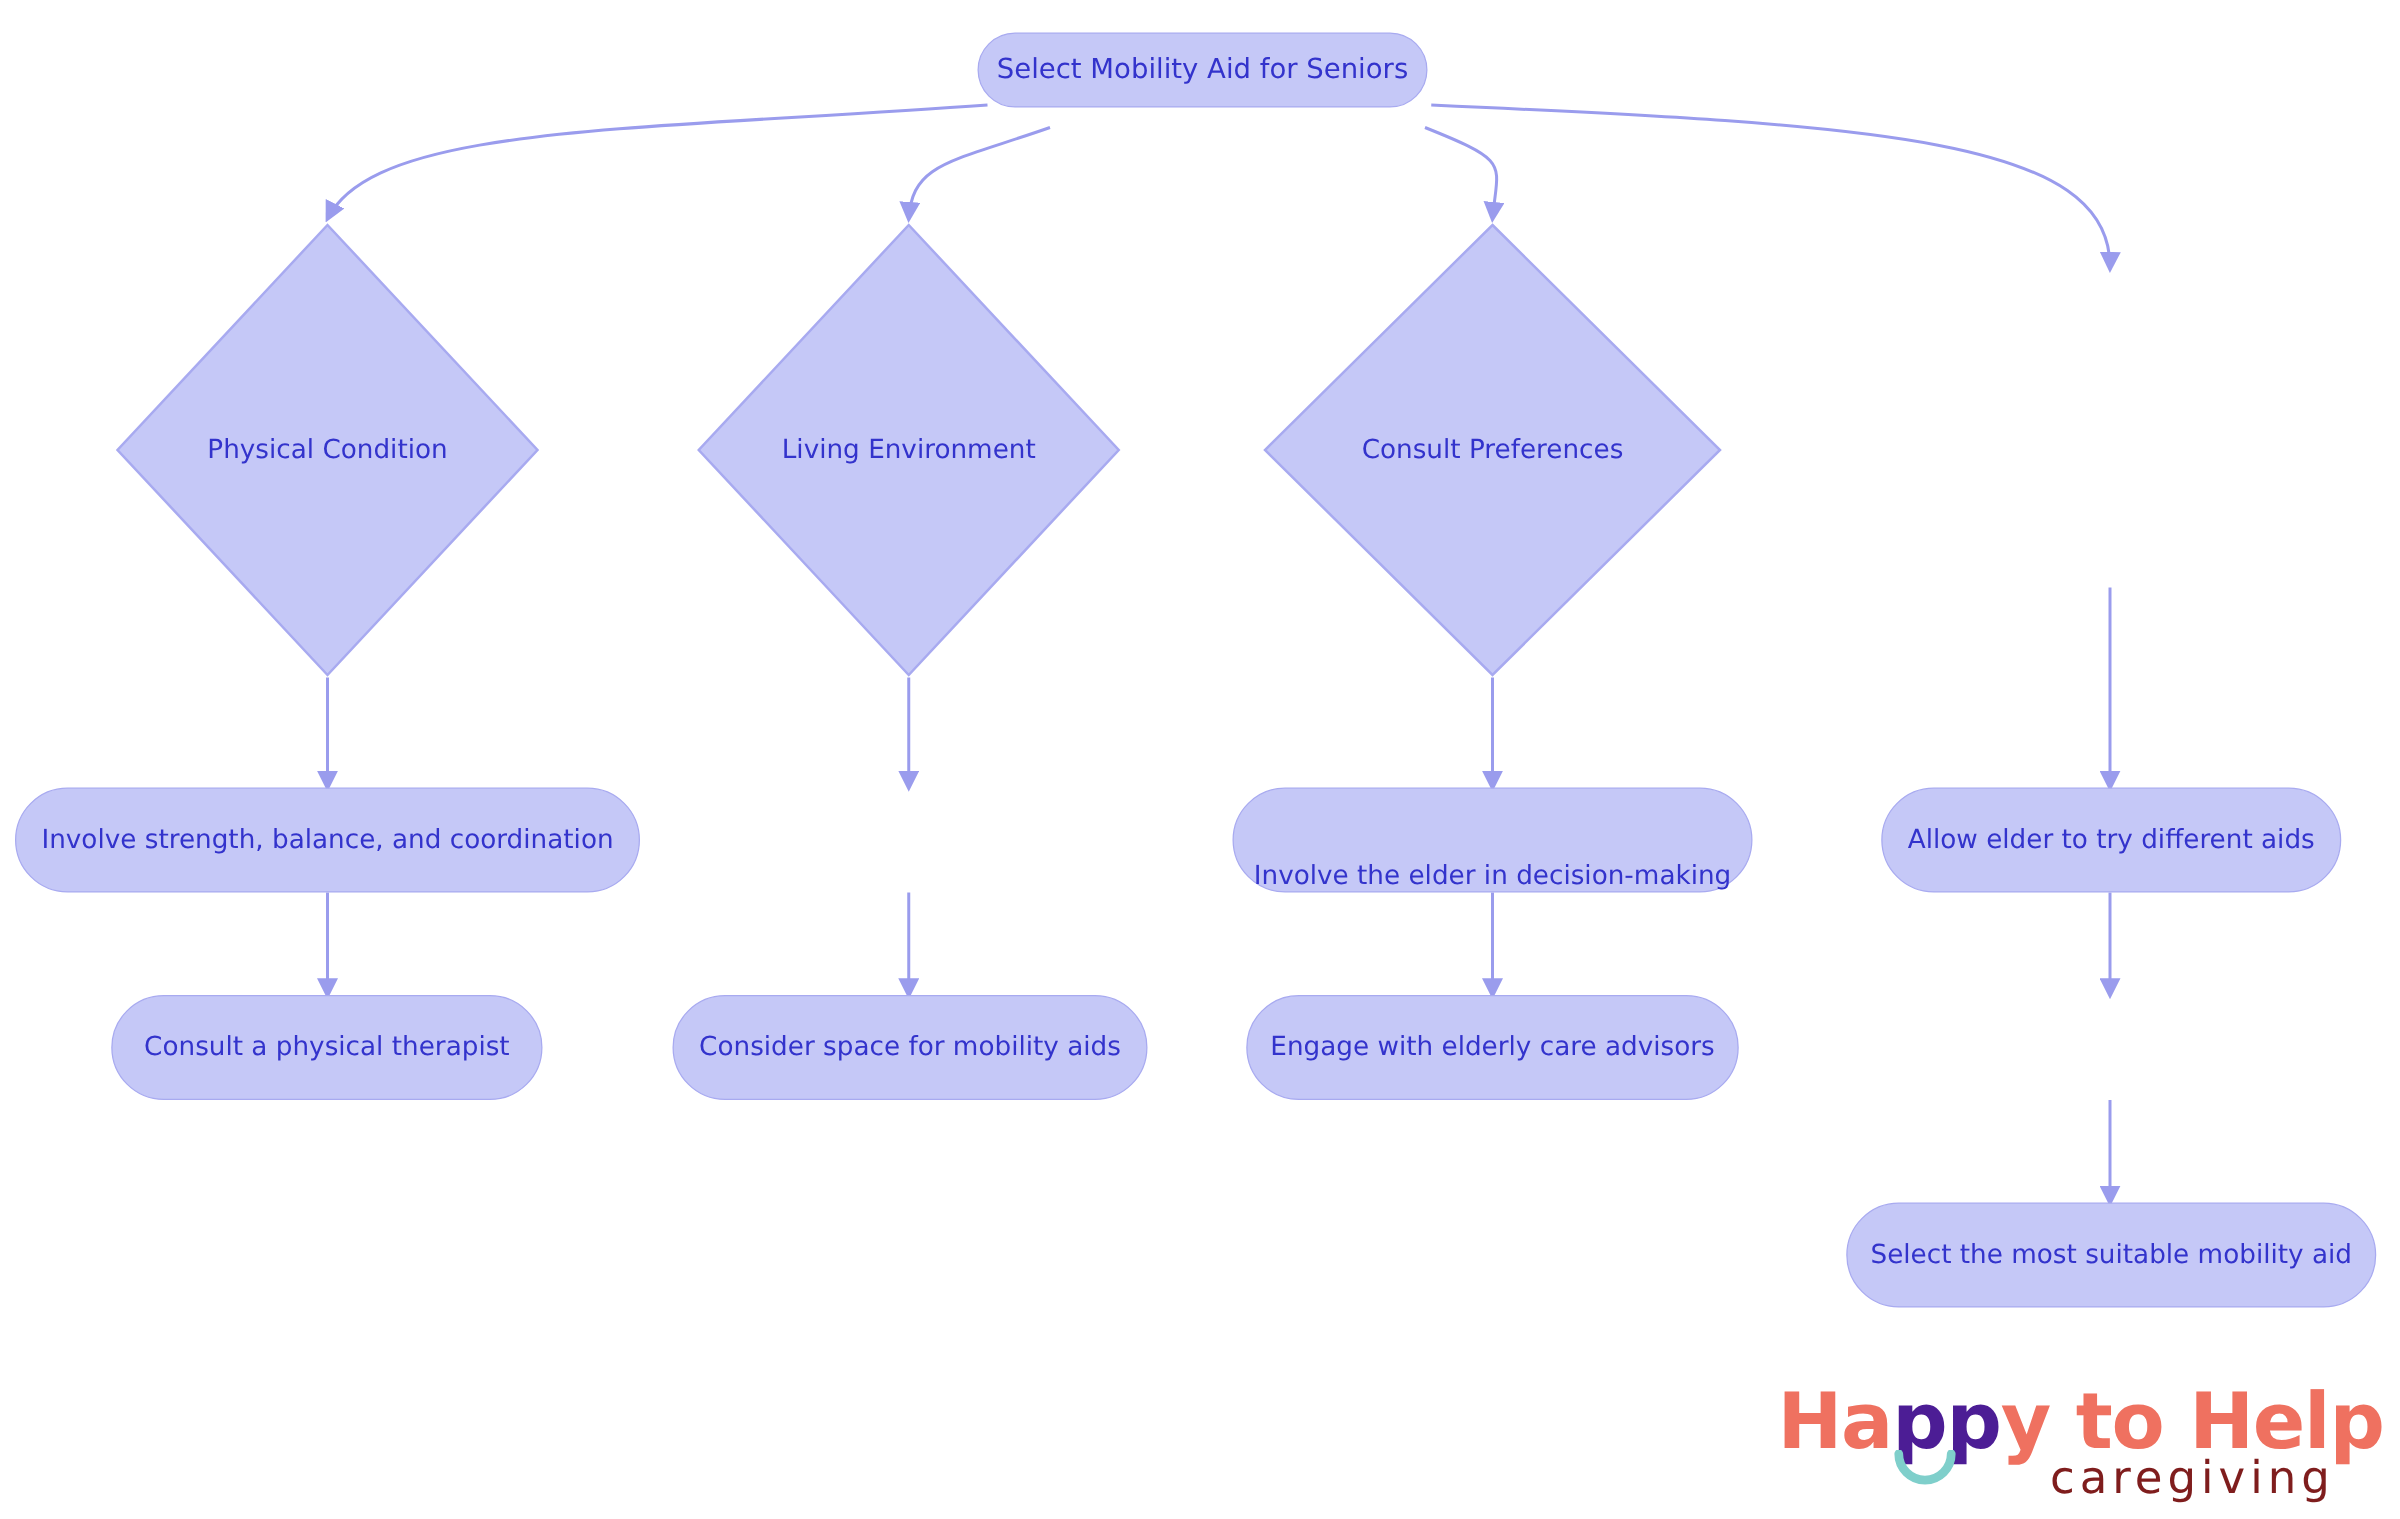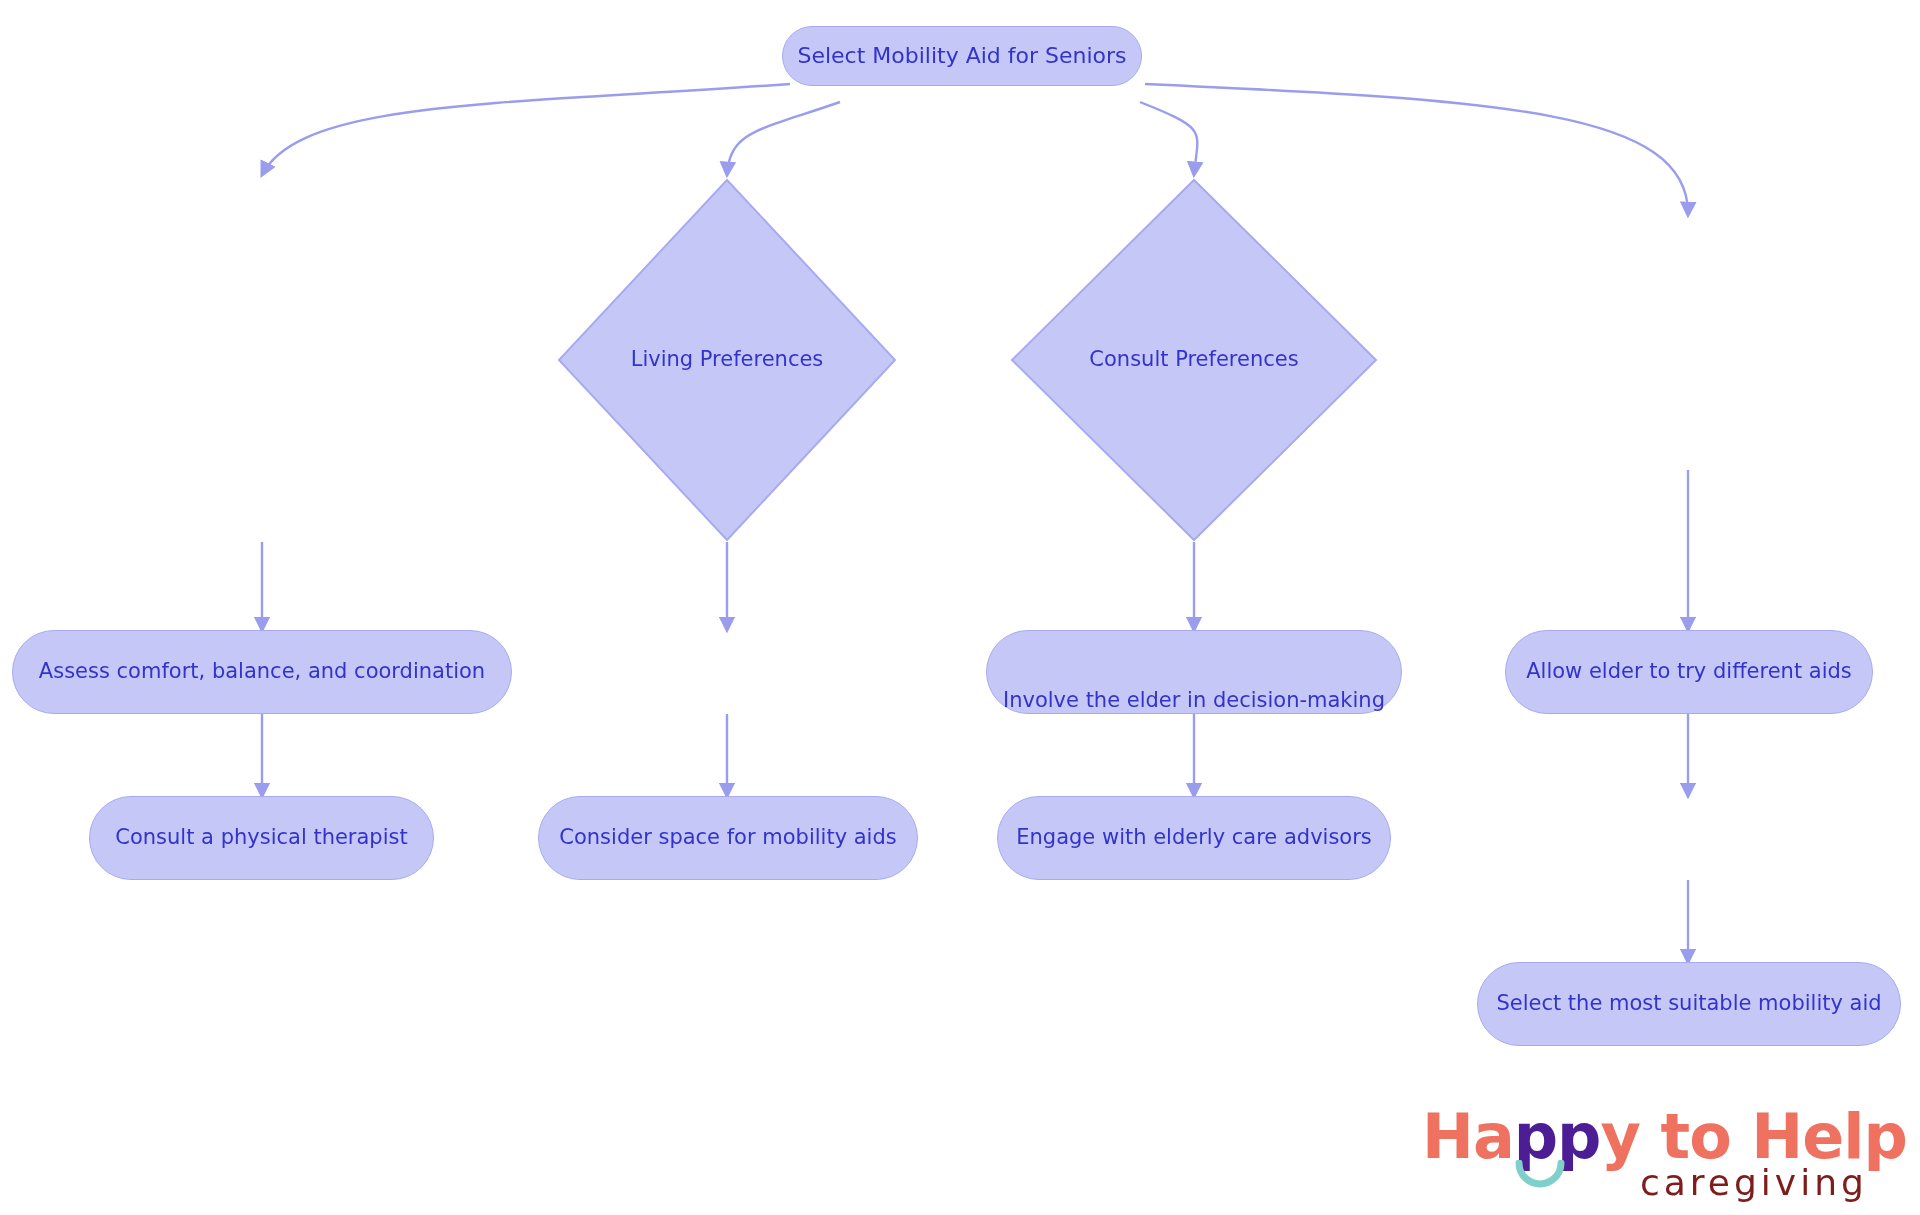--- a/index.html
+++ b/index.html
@@ -130,38 +130,44 @@
       <path d="M 1688 714 L 1688 796"></path>
 
       <path d="M 1688 880 L 1688 962"></path>
     </g>
   </svg>
 
   <div class="node pill root" style="left:782px; top:26px; width:360px; height:60px;">
     <span>Select Mobility Aid for Seniors</span>
   </div>
 
+  <div class="node diamond-wrap" style="left:92px; top:178px; width:340px; height:364px;">
+    <svg class="diamond-shape" viewBox="0 0 340 364" preserveAspectRatio="none">
+      <polygon points="170,2 338,182 170,362 2,182" fill="#c5c8f7" stroke="#a8aaf0" stroke-width="2"></polygon>
+    </svg>
+    <span class="diamond-label">Physical Condition</span>
+  </div>
 
   <div class="node diamond-wrap" style="left:557px; top:178px; width:340px; height:364px;">
     <svg class="diamond-shape" viewBox="0 0 340 364" preserveAspectRatio="none">
       <polygon points="170,2 338,182 170,362 2,182" fill="#c5c8f7" stroke="#a8aaf0" stroke-width="2"></polygon>
     </svg>
-    <span class="diamond-label">Living Preferences</span>
+    <span class="diamond-label">Living Environment</span>
   </div>
 
   <div class="node diamond-wrap" style="left:1010px; top:178px; width:368px; height:364px;">
     <svg class="diamond-shape" viewBox="0 0 368 364" preserveAspectRatio="none">
       <polygon points="184,2 366,182 184,362 2,182" fill="#c5c8f7" stroke="#a8aaf0" stroke-width="2"></polygon>
     </svg>
     <span class="diamond-label">Consult Preferences</span>
   </div>
 
 
   <div class="node pill" style="left:12px; top:630px; width:500px; height:84px;">
-    <span>Assess comfort, balance, and coordination</span>
+    <span>Involve strength, balance, and coordination</span>
   </div>
 
 
   <div class="node pill" style="left:986px; top:630px; width:416px; height:84px;align-items:flex-end;">
     <span>Involve the elder in decision-making</span>
   </div>
 
   <div class="node pill" style="left:1505px; top:630px; width:368px; height:84px;">
     <span>Allow elder to try different aids</span>
   </div>

